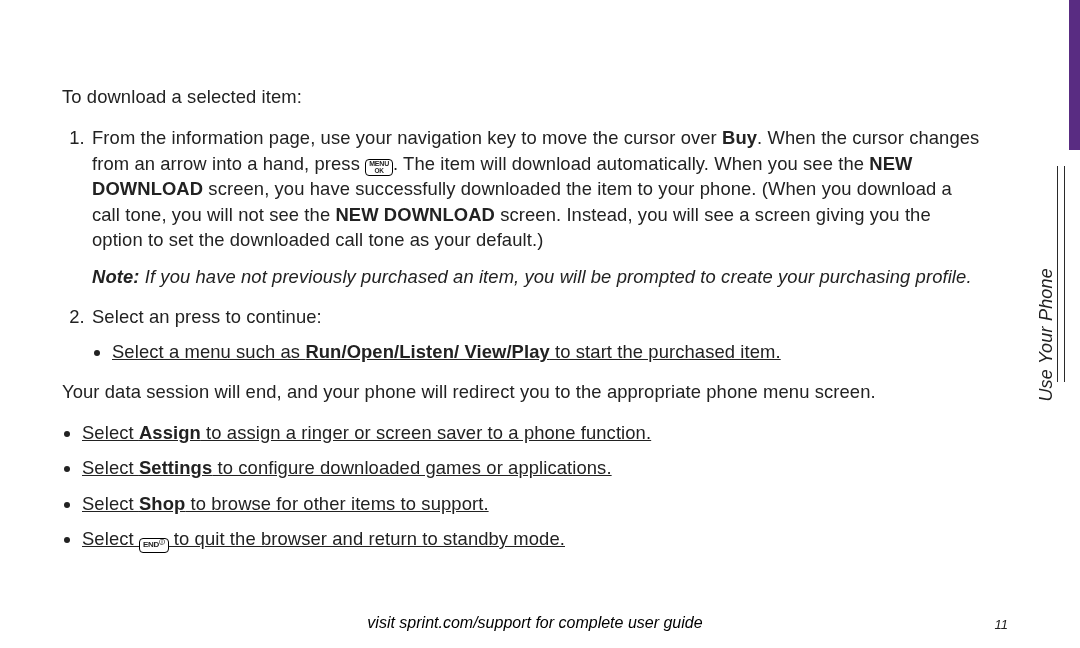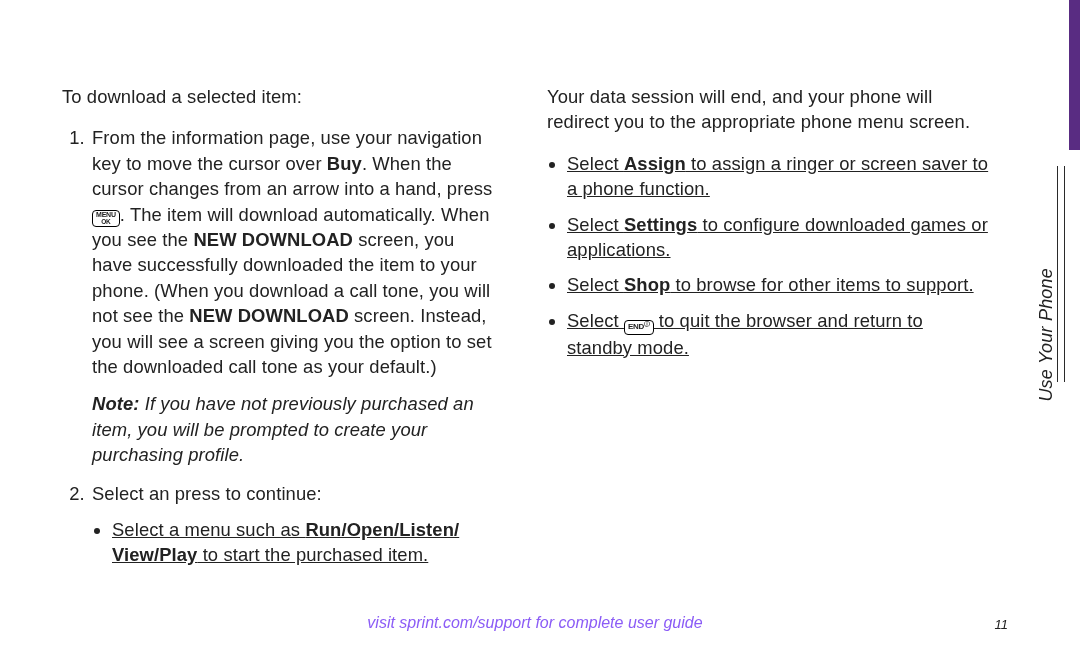--- a/index.html
+++ b/index.html
@@ -23,20 +23,21 @@
   .content {
     position: absolute;
     top: 84px;
     left: 62px;
     width: 930px;
     display: flex;
     column-gap: 40px;
     font-size: 18.4px;
     line-height: 1.38;
     letter-spacing: 0.1px;
+    flex-direction: column;
   }
 
   .col {
     flex: 1 1 0;
   }
 
   .heading {
     font-weight: 400;
     margin: 0 0 16px 0;
     font-size: 18.4px;
@@ -150,21 +151,21 @@
     bottom: 16px;
     left: 62px;
     right: 72px;
     display: flex;
     align-items: baseline;
     justify-content: center;
   }
   .footer-center {
     font-style: italic;
     font-size: 16px;
-    color: #8b5cf6;
+    color: #000000;
     text-align: center;
     flex: 1;
   }
   .page-num {
     position: absolute;
     right: 72px;
     bottom: 16px;
     font-style: italic;
     font-size: 13px;
   }

